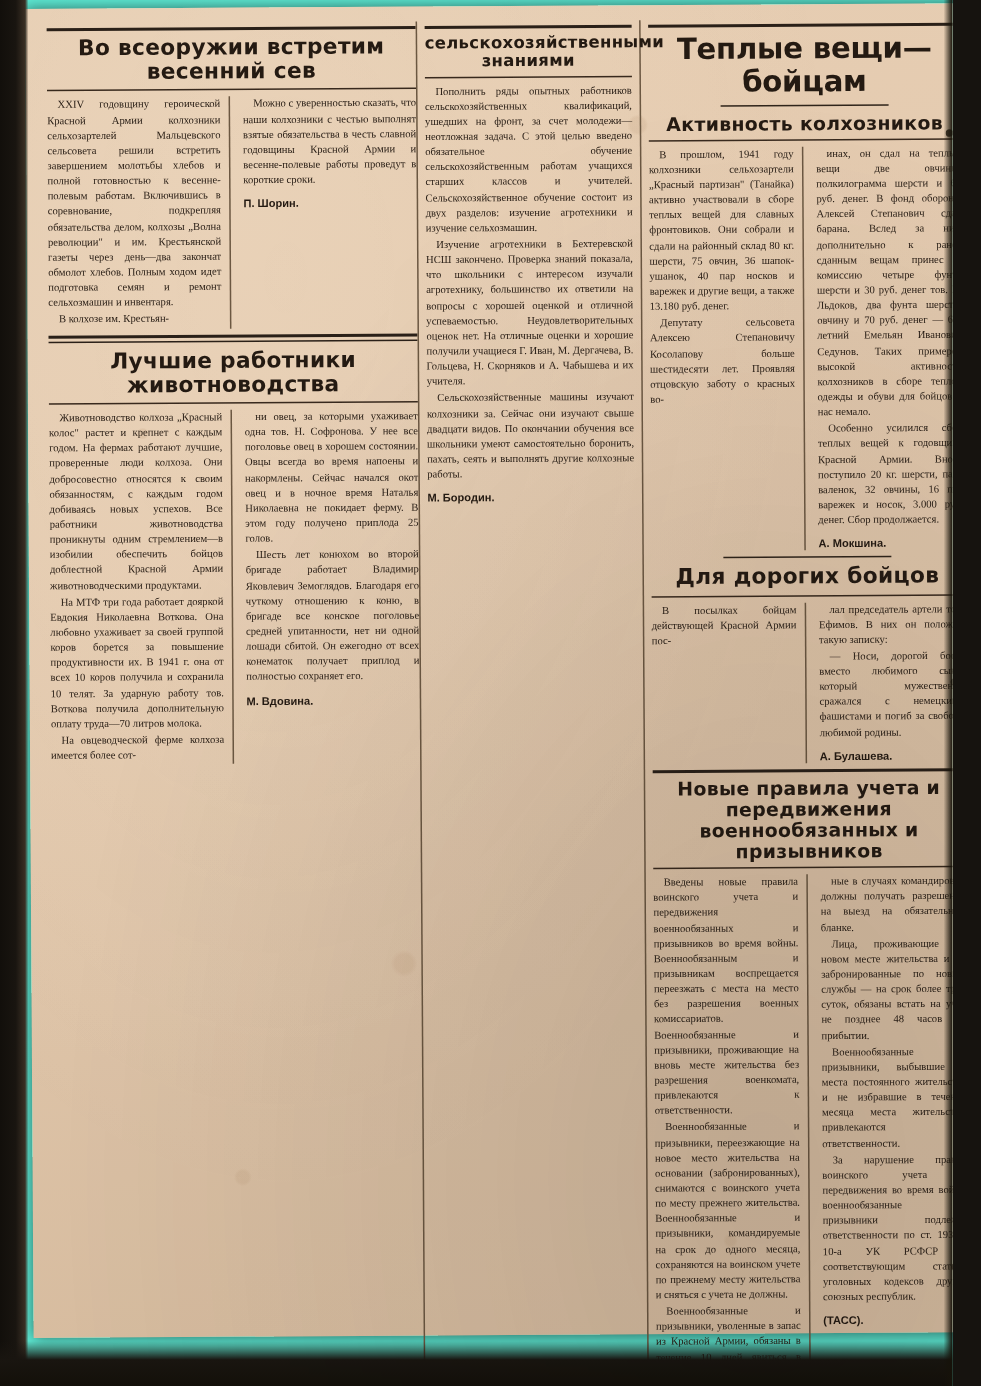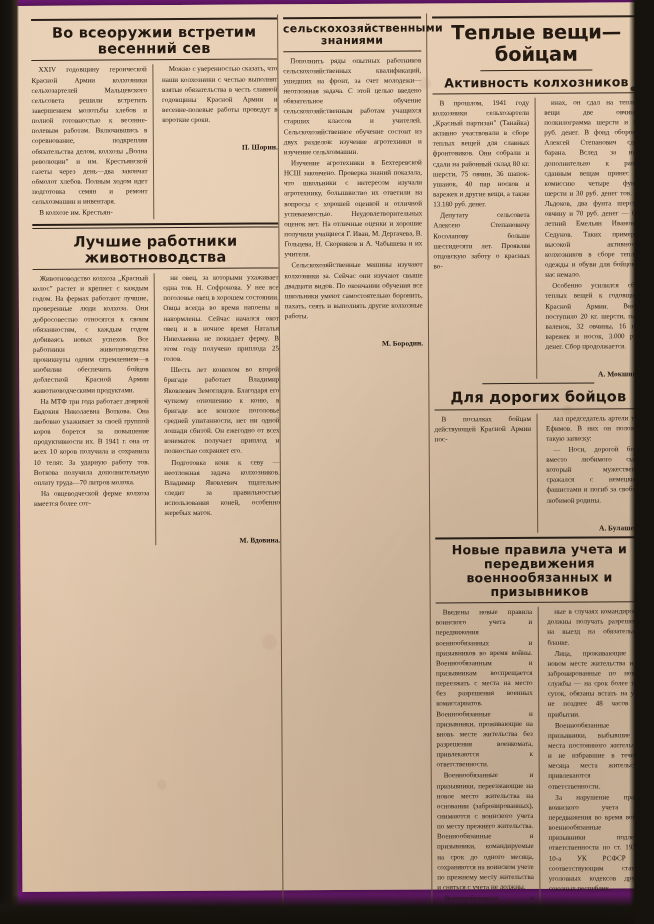--- a/index.html
+++ b/index.html
@@ -13,21 +13,21 @@
     height: 924px;
     overflow: hidden;
     font-family: "Liberation Serif", "DejaVu Serif", serif;
   }
 
   
   .scan {
     position: relative;
     width: 635px;
     height: 924px;
-    background: #701a75;
+    background: #5eead4;
     overflow: hidden;
   }
   .scan::after{
     content:"";
     position:absolute; inset:0;
     pointer-events:none;
     background:
       radial-gradient(ellipse at 30% 20%, rgba(255,255,255,.05), rgba(0,0,0,0) 60%),
       radial-gradient(ellipse at 80% 85%, rgba(0,0,0,.16), rgba(0,0,0,0) 65%);
     mix-blend-mode:multiply;
@@ -112,26 +112,26 @@
     font-family: "Liberation Serif", serif;
     font-size: 7.1px;
     line-height: 1.43;
     text-align: justify;
     color: #2c2118;
     hyphens: auto;
     -webkit-hyphens: auto;
   }
   .body-txt p { margin: 0 0 1px; text-indent: 7px; }
   .sig {
-    text-align: right;
-    font-family: Liberation Serif, serif;
+    text-align: left;
+    font-family: Liberation Sans, sans-serif;
     font-weight: 700;
     font-size: 7.4px;
     color: #241a12;
-    margin-top: 18px;
+    margin-top: 6px;
   }
 
   .block { margin-bottom: 4px; }
 
   
   .top-row { display: flex; align-items: stretch; }
   .zoneA { width: 247px; }
   .zoneB { width: 138px; padding: 0 5px; border-left: 1px solid #6b5741; border-right: 1px solid #6b5741; }
   .zoneC { width: 209px; padding-left: 5px; }
 
@@ -190,21 +190,20 @@
                 <div class="body-txt">
                   <p>Животноводство колхоза „Красный колос" растет и крепнет с каждым годом. На фермах работают лучшие, проверенные люди колхоза. Они добросовестно относятся к своим обязанностям, с каждым годом добиваясь новых успехов. Все работники животноводства проникнуты одним стремлением—в изобилии обеспечить бойцов доблестной Красной Армии животноводческими продуктами.</p>
                   <p>На МТФ три года работает дояркой Евдокия Николаевна Воткова. Она любовно ухаживает за своей группой коров борется за повышение продуктивности их. В 1941 г. она от всех 10 коров получила и сохранила 10 телят. За ударную работу тов. Воткова получила дополнительную оплату труда—70 литров молока.</p>
                   <p>На овцеводческой ферме колхоза имеется более сот-</p>
                 </div>
               </div>
               <div>
                 <div class="body-txt">
                   <p>ни овец, за которыми ухаживает одна тов. Н. Софронова. У нее все поголовье овец в хорошем состоянии. Овцы всегда во время напоены и накормлены. Сейчас начался окот овец и в ночное время Наталья Николаевна не покидает ферму. В этом году получено приплода 25 голов.</p>
                   <p>Шесть лет конюхом во второй бригаде работает Владимир Яковлевич Земоглядов. Благодаря его чуткому отношению к коню, в бригаде все конское поголовье средней упитанности, нет ни одной лошади сбитой. Он ежегодно от всех конематок получает приплод и полностью сохраняет его.</p>
-                  <p>Подготовка коня к севу —неотложная задача колхозников. Владимир Яковлевич тщательно следит за правильностью использования коней, особенно жеребых маток.</p>
                 </div>
                 <div class="sig">М. Вдовина.</div>
               </div>
             </div>
           </div>
 
         </div>
 
         <div class="zoneB">
           <div class="block">

